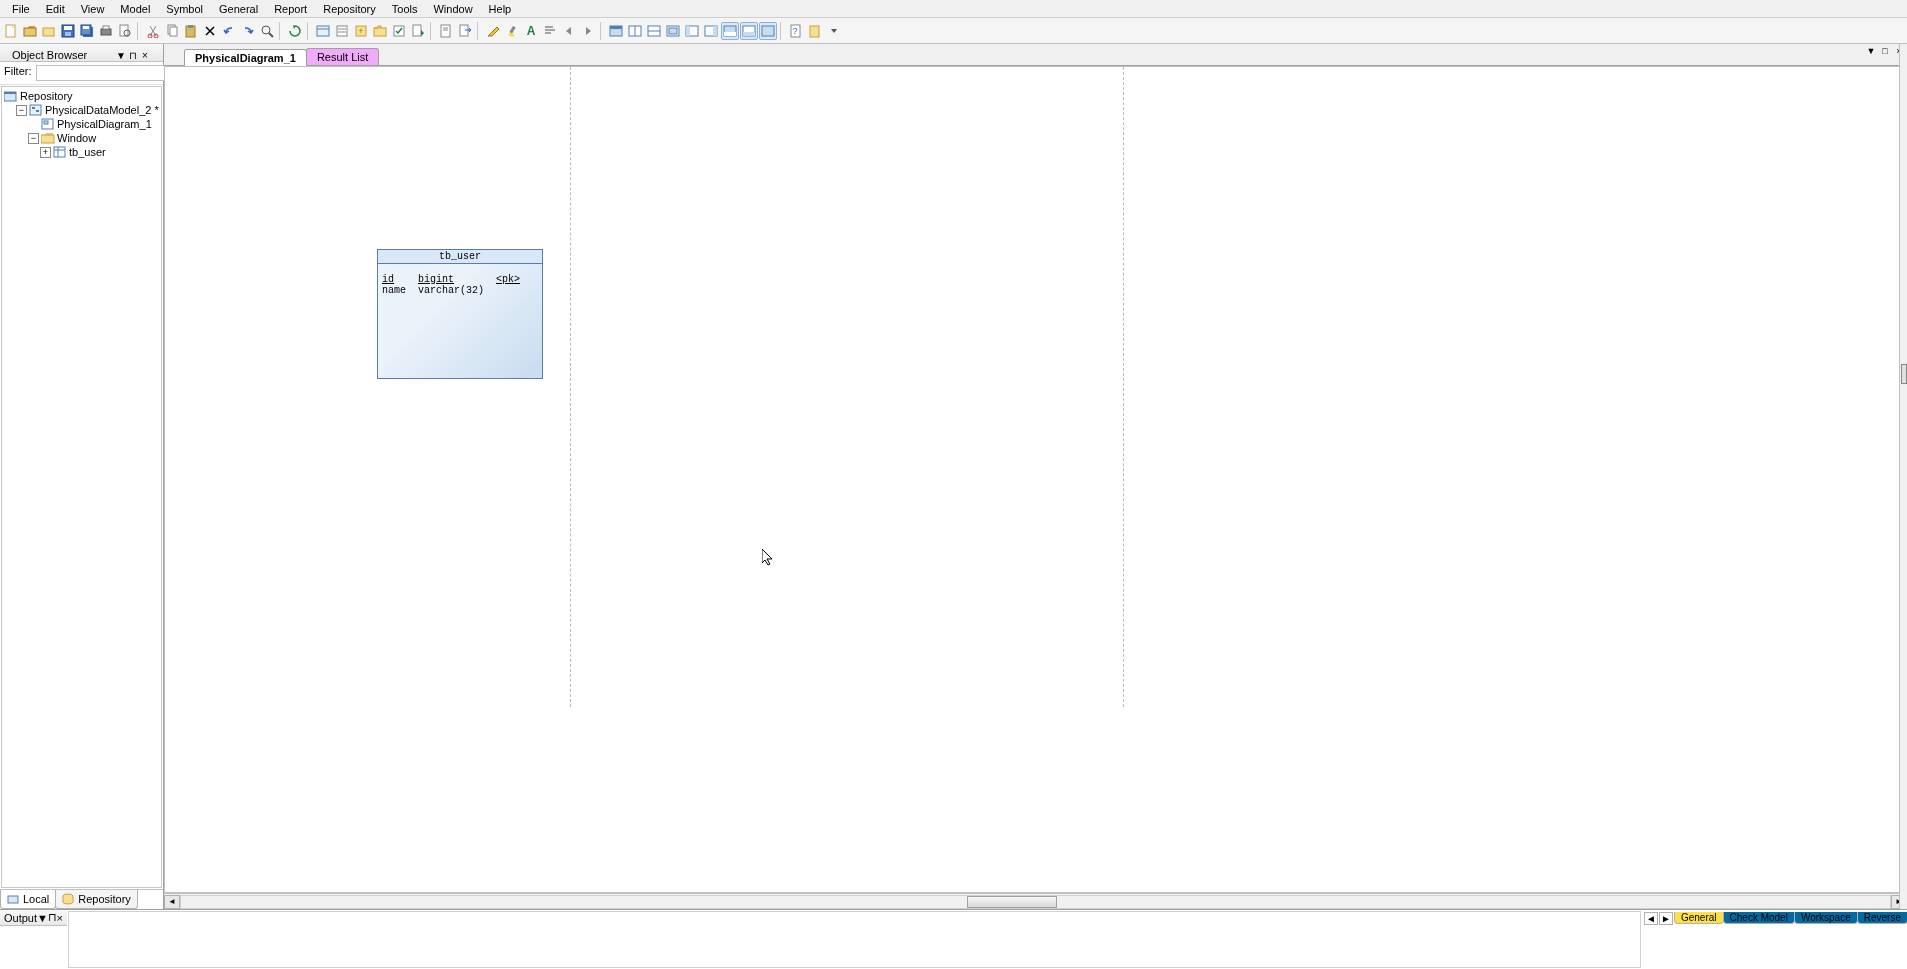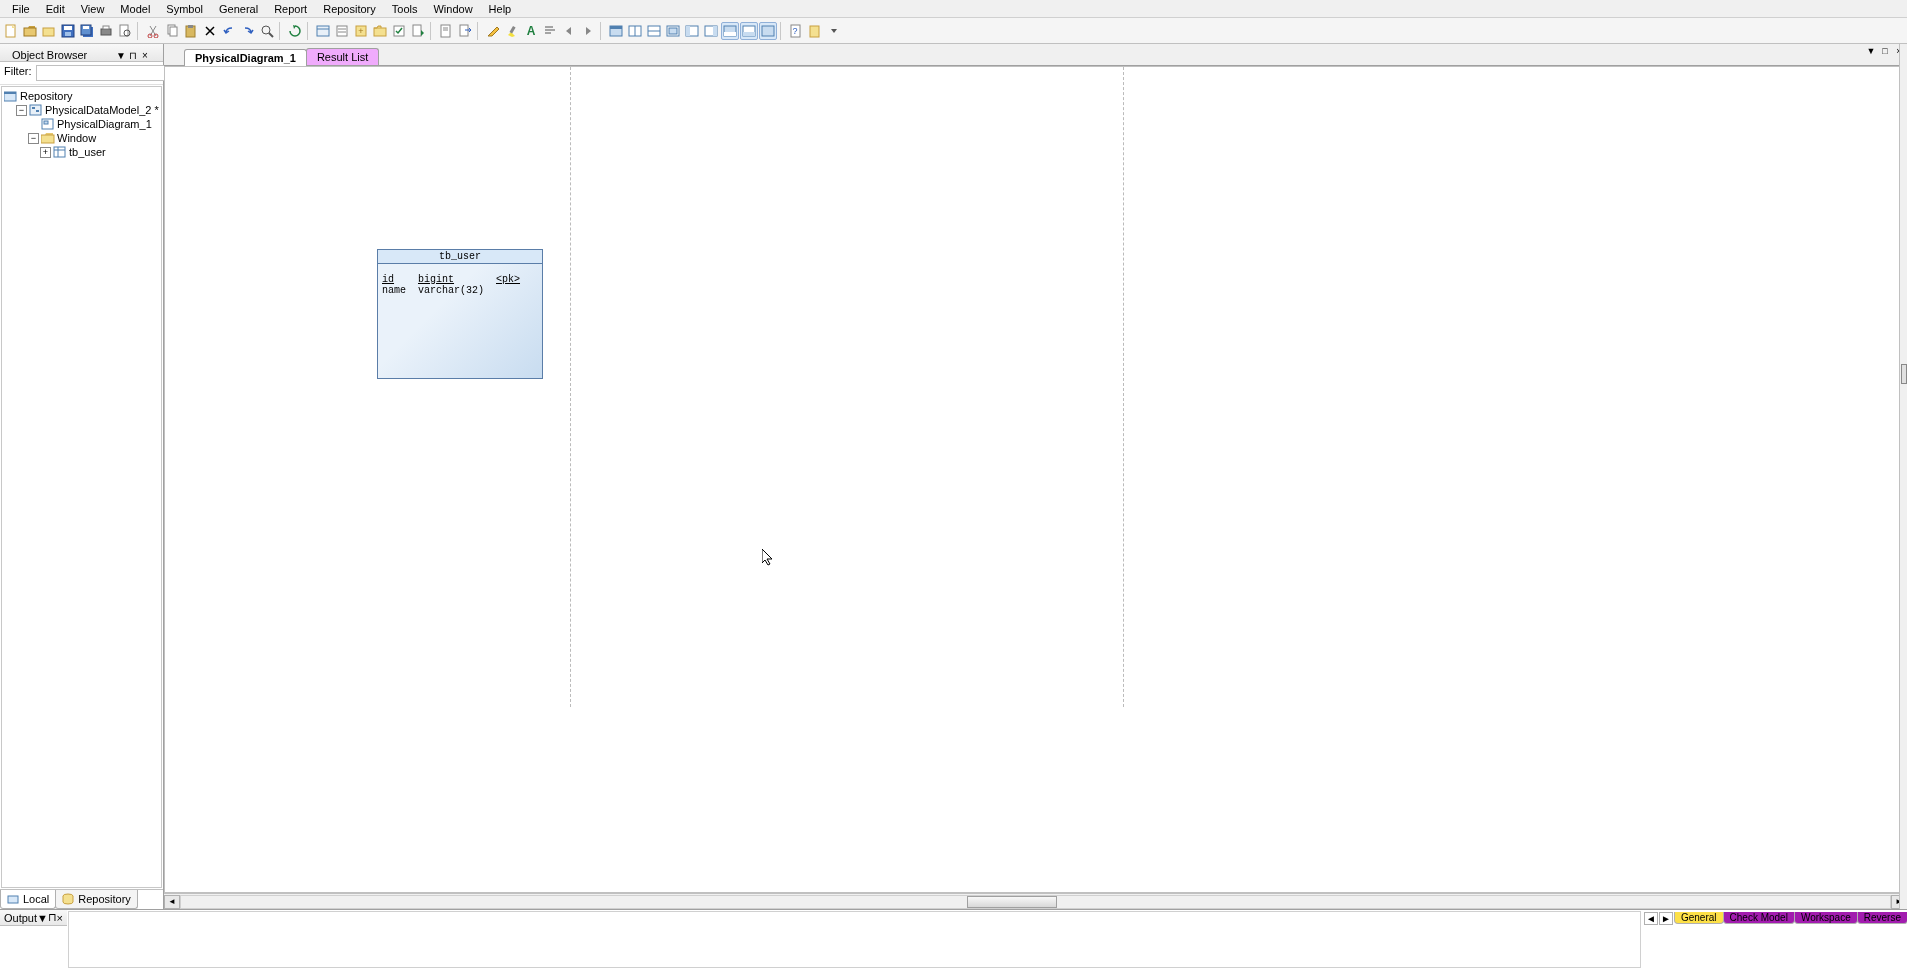--- a/index.html
+++ b/index.html
@@ -62,21 +62,21 @@
 .hscroll .arrow { width: 16px; height: 14px; border: 1px solid #b0b0b0; background: #e8e8e8; display: flex; align-items: center; justify-content: center; font-size: 8px; }
 .hscroll .track { flex: 1; height: 14px; background: #f0f0f0; position: relative; border: 1px solid #d0d0d0; }
 .hscroll .thumb { position: absolute; height: 12px; background: linear-gradient(#f8f8f8,#d8d8d8); border: 1px solid #a0a0a0; top: 0; }
 
 
 .output-panel { height: 60px; border-top: 1px solid #a0a0a0; display: flex; flex-direction: row; }
 .output-title { background: linear-gradient(#f8f8f8,#e8e8e8); border-bottom: 1px solid #c0c0c0; height: 16px; display: flex; align-items: center; padding: 0 4px; font-size: 11px; }
 .output-body { flex: 1; display: flex; }
 .output-content { flex: 1; border: 1px solid #d0d0d0; margin: 1px; background: #fff; }
 .output-tabs { height: 16px; display: flex; align-items: center; padding-left: 2px; font-size: 10px; }
-.output-tabs .ot { border: 1px solid #b0b0b0; border-top: none; padding: 0 6px; margin-right: -1px; background: #a21caf; border-radius: 0 0 4px 4px; }
+.output-tabs .ot { border: 1px solid #b0b0b0; border-top: none; padding: 0 6px; margin-right: -1px; background: #0369a1; border-radius: 0 0 4px 4px; }
 .output-tabs .ot.active { background: #fde047; }
 .output-tabs .navbtn { width: 14px; border: 1px solid #b0b0b0; text-align: center; margin-right: 1px; }
 
 .right-sliver { position: absolute; right: 0; top: 44px; bottom: 60px; width: 8px; background: #f0f0f0; border-left: 1px solid #c0c0c0; }
 .right-grip { position: absolute; right: 0; top: 320px; width: 6px; height: 20px; border: 1px solid #888; background: #e0e0e0; }
 
 svg { display: block; }
 </style>
 </head>
 <body>

